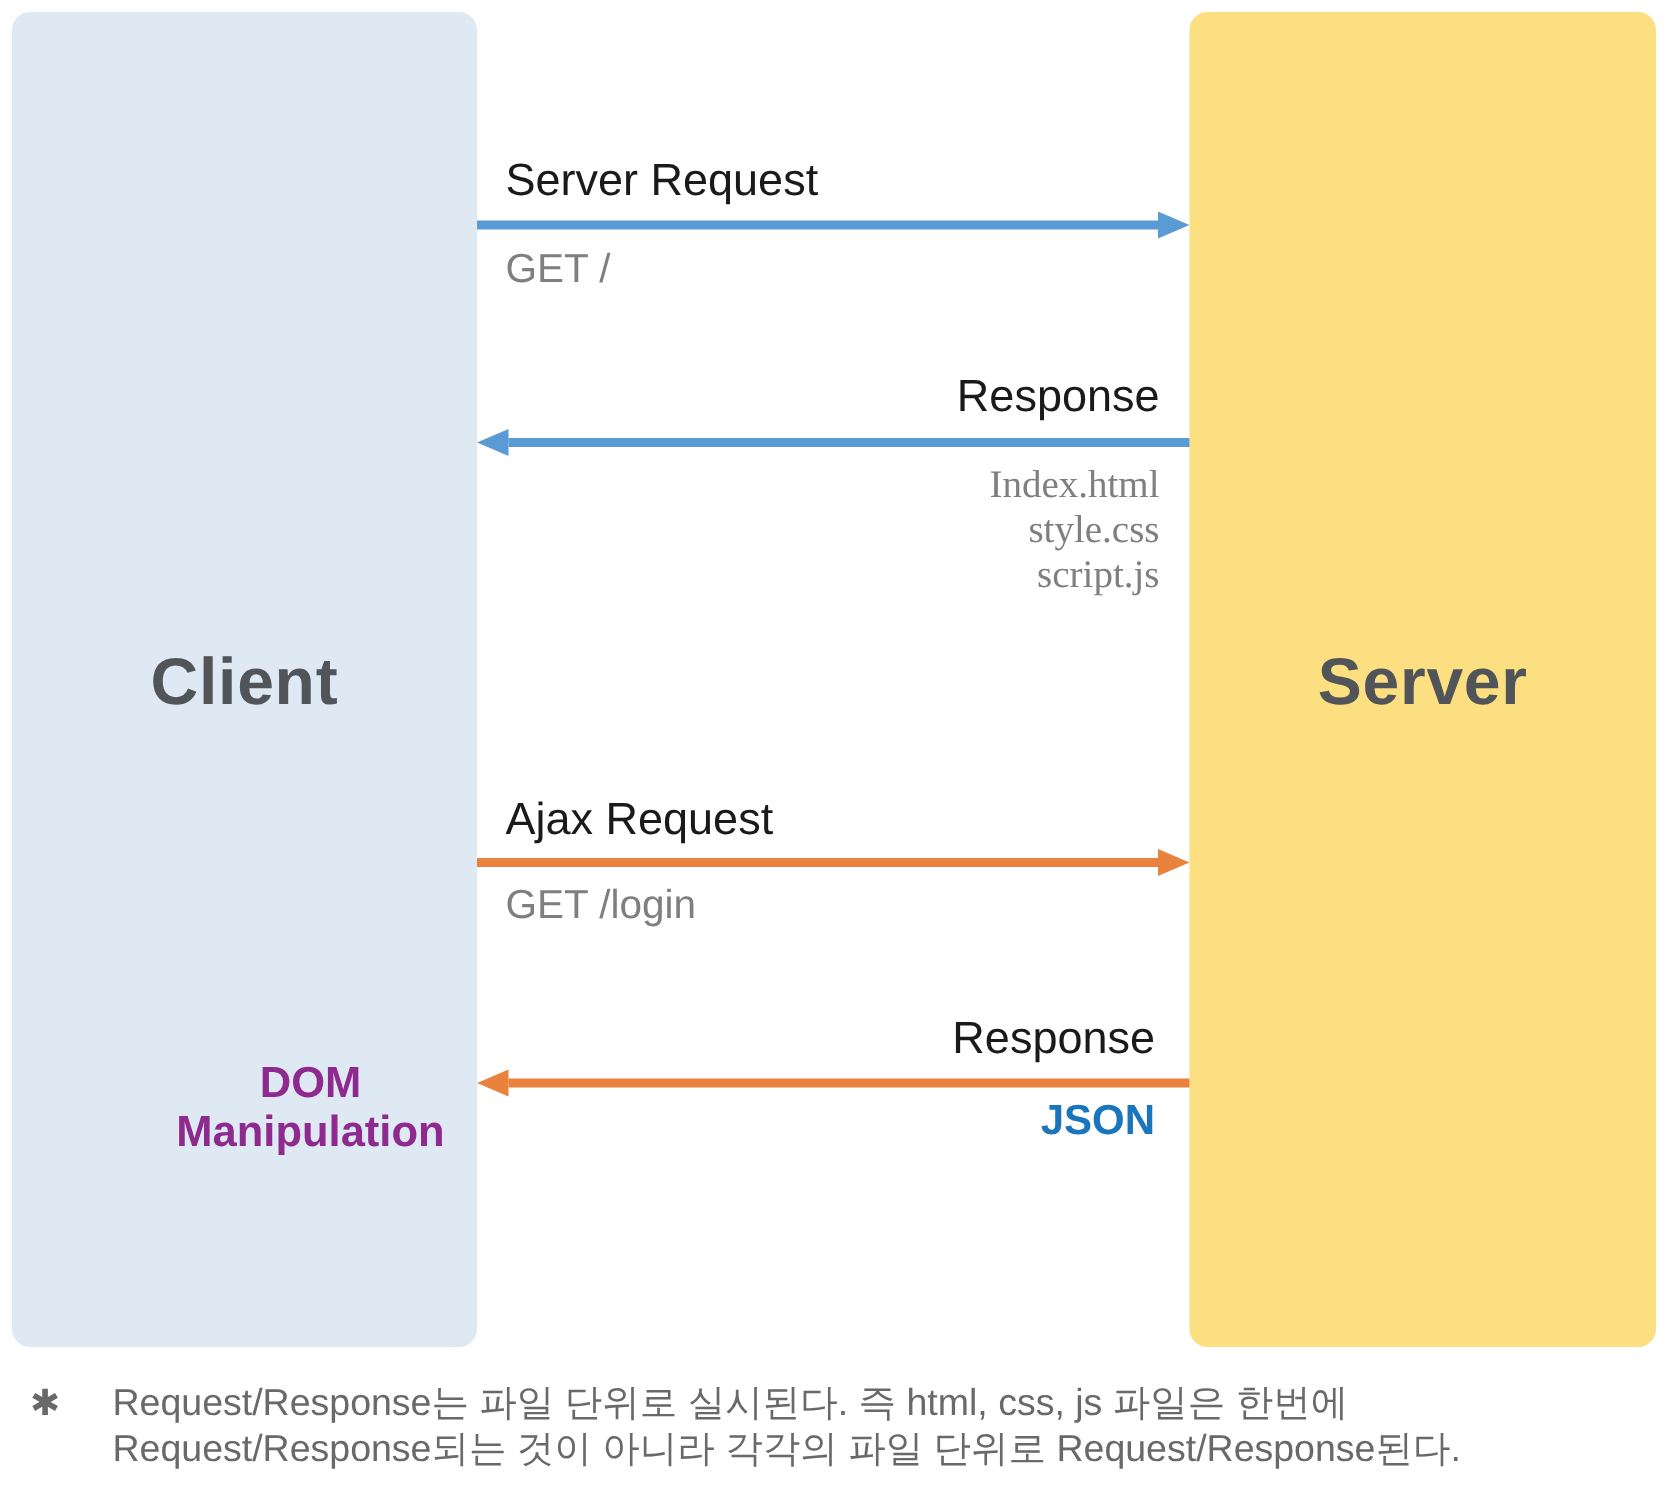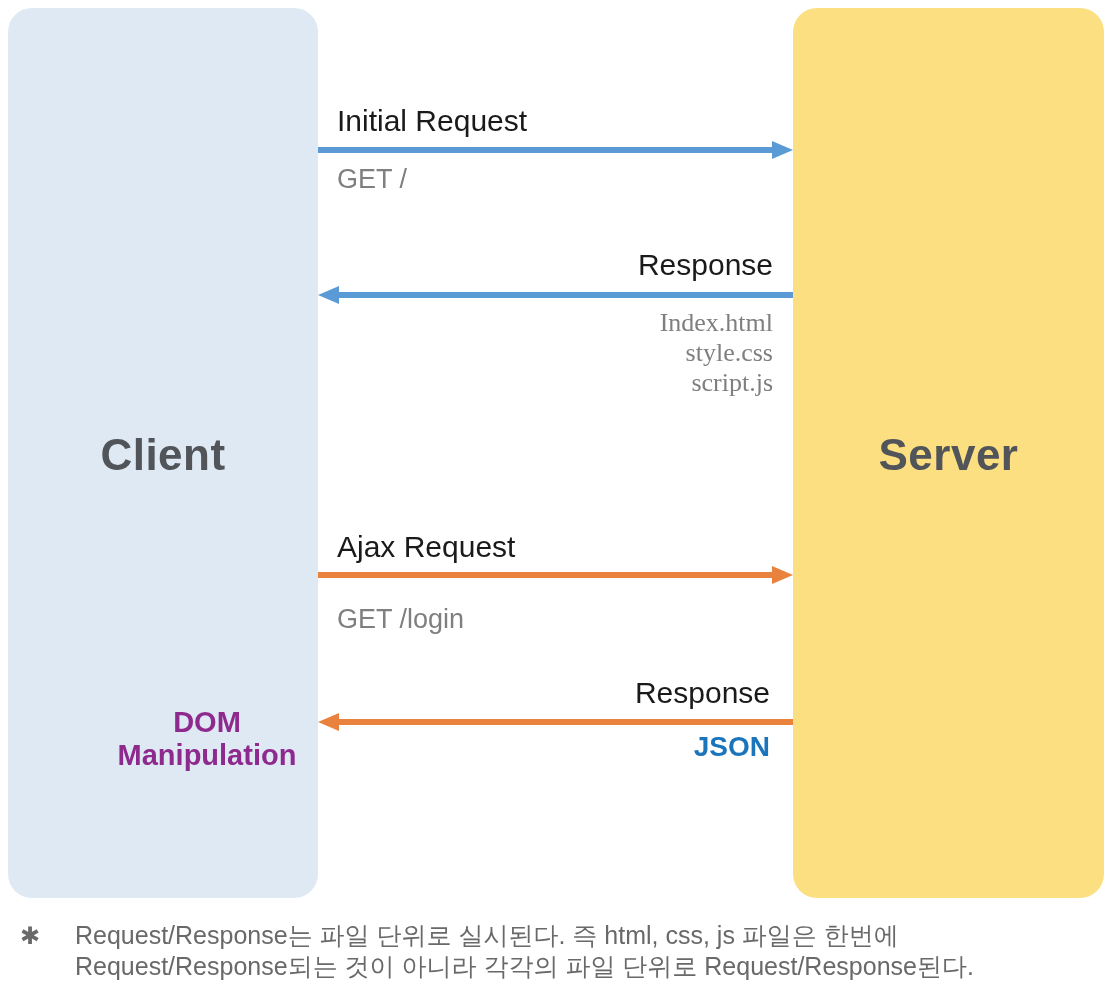--- a/index.html
+++ b/index.html
@@ -12,21 +12,21 @@
     position: relative;
     width: 1112px;
     height: 996px;
     background: #ffffff;
     overflow: hidden;
   }
   .box {
     position: absolute;
     top: 8px;
     height: 890px;
-    border-radius: 24px;
+    border-radius: 12px;
   }
   .box.client {
     left: 8px;
     width: 310px;
     background: var(--client-box, #DFE9F4);
   }
   .box.server {
     left: 793px;
     width: 311px;
     background: var(--server-box, #FCDF81);
@@ -124,38 +124,38 @@
 <div class="stage">
 
   <div class="box client">
     <div class="entity-label">Client</div>
   </div>
 
   <div class="box server">
     <div class="entity-label">Server</div>
   </div>
 
-  <div class="msg-label" style="left:337px; top:104px;">Initial Request</div>
+  <div class="msg-label" style="left:337px; top:104px;">Server Request</div>
   <div class="arrow-shaft http" style="left:318px; top:147px; width:455px;"></div>
   <div class="arrow-head right http" style="left:772px; top:141px;"></div>
   <div class="msg-sub" style="left:337px; top:164px;">GET /</div>
 
   <div class="msg-label right-align" style="right:339px; top:248px;">Response</div>
   <div class="arrow-shaft http" style="left:339px; top:292px; width:454px;"></div>
   <div class="arrow-head left http" style="left:318px; top:286px;"></div>
   <div class="sub-lines" style="right:339px; top:308px;font-family:Liberation Serif, serif;">
     <div>Index.html</div>
     <div>style.css</div>
     <div>script.js</div>
   </div>
 
   <div class="msg-label" style="left:337px; top:530px;">Ajax Request</div>
   <div class="arrow-shaft ajax" style="left:318px; top:572px; width:455px;"></div>
   <div class="arrow-head right ajax" style="left:772px; top:566px;"></div>
-  <div class="msg-sub" style="left:337px; top:588px;margin-top:16px;">GET /login</div>
+  <div class="msg-sub" style="left:337px; top:588px;">GET /login</div>
 
   <div class="msg-label right-align" style="right:342px; top:676px;">Response</div>
   <div class="arrow-shaft ajax" style="left:339px; top:719px; width:454px;"></div>
   <div class="arrow-head left ajax" style="left:318px; top:713px;"></div>
   <div class="json-sub" style="right:342px; top:731px;">JSON</div>
 
   <div class="dom-manip">
     <div>DOM</div>
     <div>Manipulation</div>
   </div>

